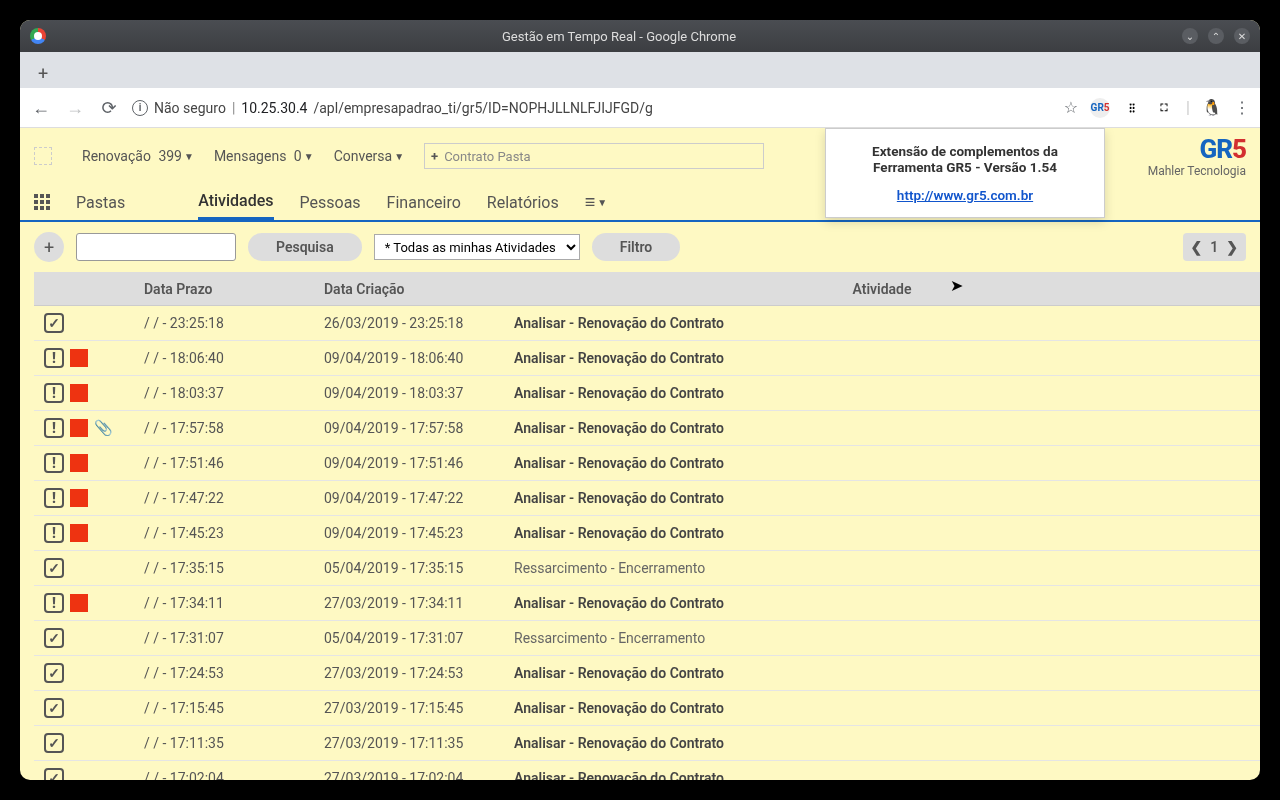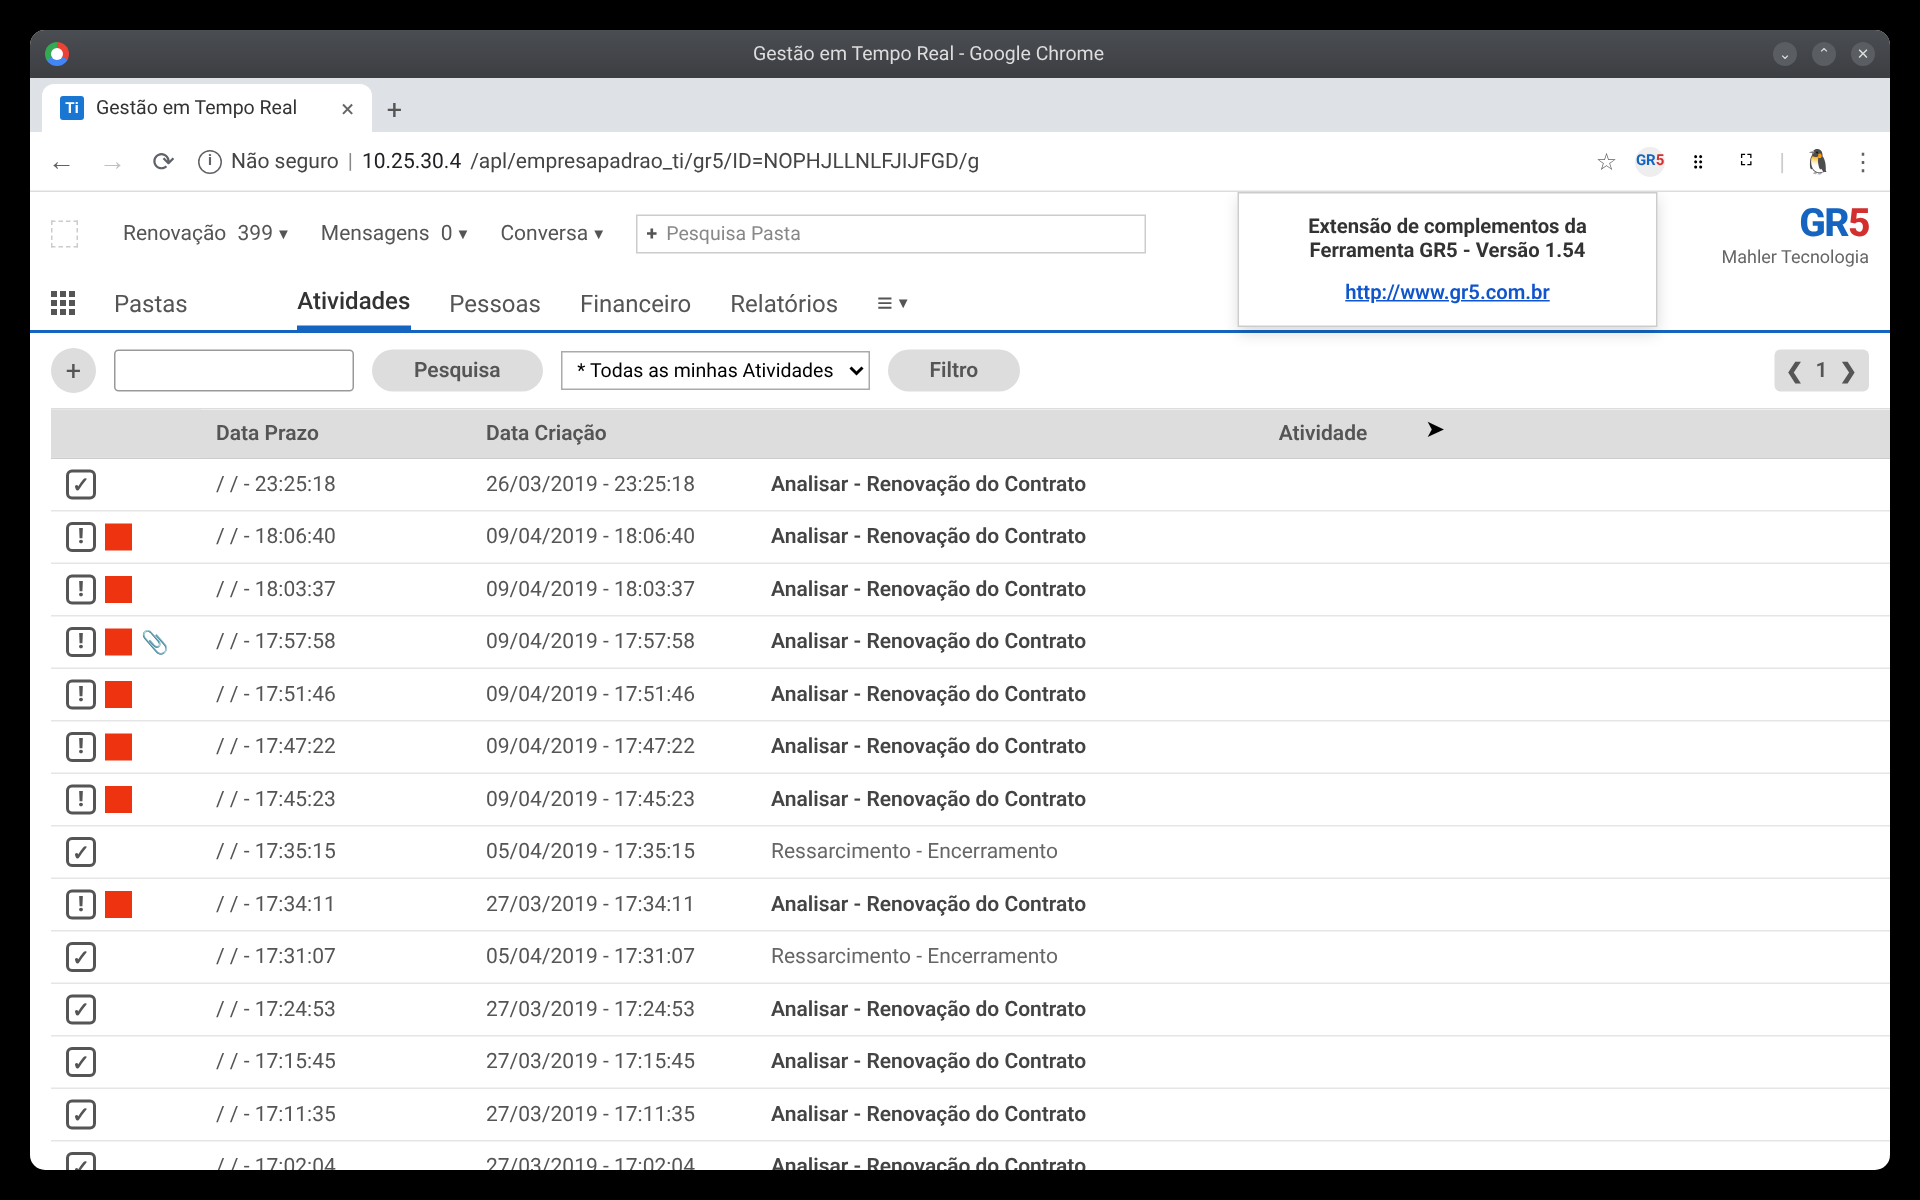--- a/index.html
+++ b/index.html
@@ -1,17 +1,17 @@
 <!DOCTYPE html>
 <html><head>
 <meta charset="utf-8">
 <style>
 * { box-sizing: border-box; margin: 0; padding: 0; font-family: -apple-system, BlinkMacSystemFont, "Segoe UI", Roboto, Arial, sans-serif; }
 body { background: #000; display: flex; align-items: center; justify-content: center; height: 100vh; }
-.window { width: 1240px; height: 760px; background: #ffffff; border-radius: 10px; overflow: hidden; box-shadow: 0 10px 40px rgba(0,0,0,0.5); position: relative; }
+.window { width: 1240px; height: 760px; background: #fef9c3; border-radius: 10px; overflow: hidden; box-shadow: 0 10px 40px rgba(0,0,0,0.5); position: relative; }
 .titlebar { background: linear-gradient(#4a4d52, #3c3e42); height: 32px; display: flex; align-items: center; padding: 0 10px; color: #ddd; font-size: 13px; }
 .titlebar .chrome-icon { width: 16px; height: 16px; border-radius: 50%; background: conic-gradient(#ea4335 0 120deg, #4285f4 120deg 240deg, #34a853 240deg 360deg); margin-right: 10px; position: relative; }
 .titlebar .chrome-icon::after { content:''; position:absolute; top:4px; left:4px; width:8px; height:8px; background:#fff; border-radius:50%; }
 .titlebar .title { flex: 1; text-align: center; }
 .titlebar .winbtns { display: flex; gap: 10px; }
 .titlebar .winbtn { width: 16px; height: 16px; border-radius: 50%; background: #5a5d62; display: flex; align-items: center; justify-content: center; font-size: 10px; cursor: pointer; }
 
 .tabstrip { background: #dee1e6; height: 36px; display: flex; align-items: flex-end; padding-left: 8px; }
 .tab { background: #fff; height: 32px; border-radius: 8px 8px 0 0; display: flex; align-items: center; padding: 0 12px; min-width: 220px; font-size: 13px; color: #333; gap: 8px; }
 .tab .favicon { width: 16px; height: 16px; background: #1976d2; color: #fff; font-size: 10px; font-weight: bold; display: flex; align-items: center; justify-content: center; border-radius: 2px; }
@@ -87,25 +87,20 @@
     <div class="chrome-icon"></div>
     <div class="title">Gestão em Tempo Real - Google Chrome</div>
     <div class="winbtns">
       <div class="winbtn">⌄</div>
       <div class="winbtn">⌃</div>
       <div class="winbtn">✕</div>
     </div>
   </div>
 
   <div class="tabstrip">
-    <div class="tab">
-      <div class="favicon">Ti</div>
-      <span>Gestão em Tempo Real</span>
-      <span class="close">×</span>
-    </div>
     <div class="newtab">+</div>
   </div>
 
   <div class="addrbar">
     <div class="navbtn">←</div>
     <div class="navbtn" style="opacity:.4">→</div>
     <div class="navbtn">⟳</div>
     <div class="url">
       <span class="info">i</span>
       <span>Não seguro</span>
@@ -141,21 +136,21 @@
       </div>
       <div class="item">
         <span>Mensagens</span>&nbsp;<span>0</span> <span class="caret">▼</span>
       </div>
       <div class="item">
         <span>Conversa</span> 
           <span class="caret">▼</span>
       </div>
       <div class="searchfolder">
         <span style="font-weight:bold;color:#555">+</span>
-        <span>Pesquisa Pasta</span>
+        <span>Contrato Pasta</span>
       </div>
       <div class="logo-area">
         <div class="logo"><span>GR</span><span class="five">5</span></div>
         <div class="logo-sub">Mahler Tecnologia</div>
       </div>
     </div>
 
     <div class="navline">
       <div class="grid">
           <span></span>

